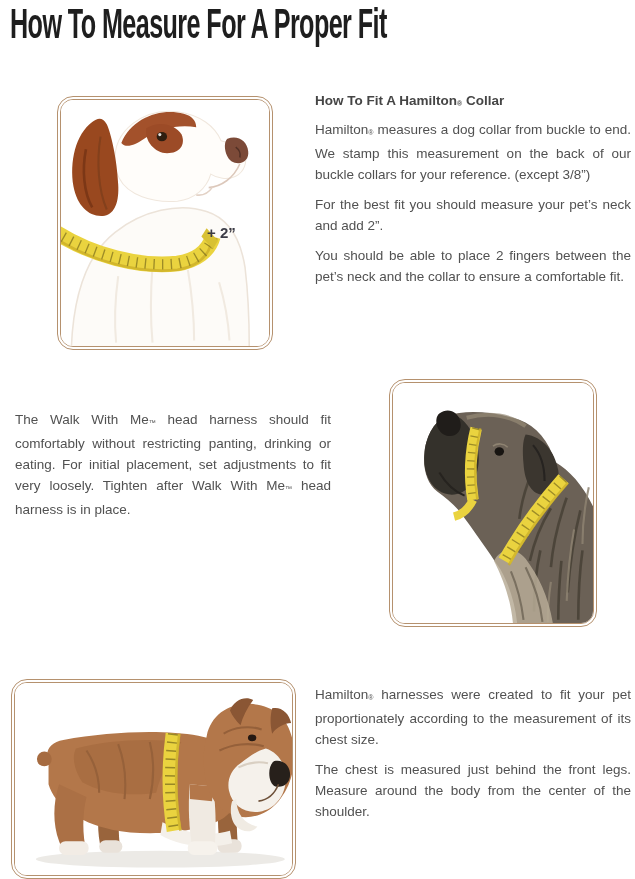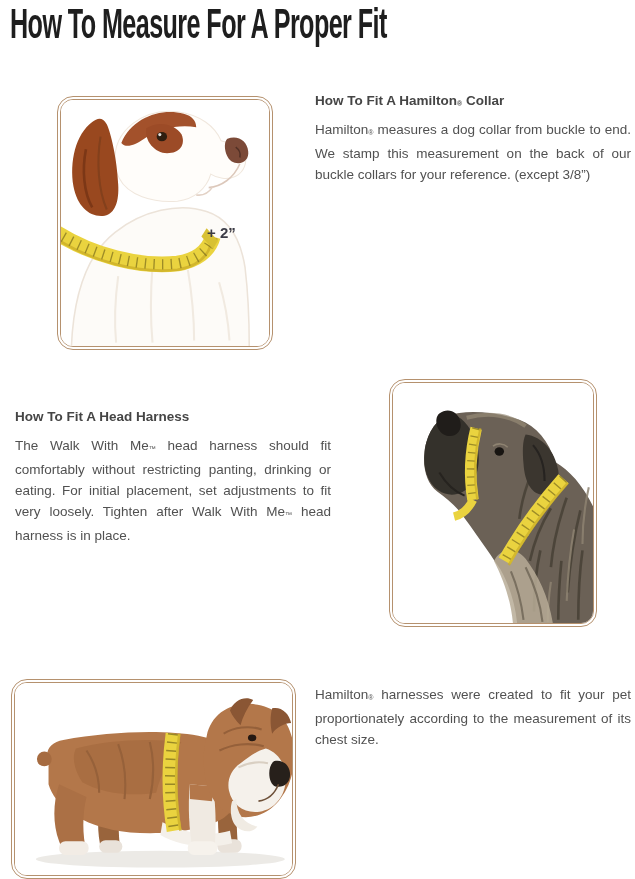--- a/index.html
+++ b/index.html
@@ -78,24 +78,25 @@
       <path d="M-5,128 C30,150 75,162 112,158 C130,155 142,146 146,132" stroke="#8a7a22" stroke-width="10" fill="none" stroke-dasharray="1.3,7" opacity="0.8"></path>
       <path d="M140,124 L151,136 L146,144 L135,132 Z" fill="#d8c133"></path>
     </g>
   </svg>
   <div class="annotation">+ 2”</div>
 </figure>
 
 <section class="textcol" id="text1">
   <h3>How To Fit A Hamilton<span class="sym">®</span> Collar</h3>
   <p>Hamilton<span class="sym">®</span> measures a dog collar from buckle to end.  We stamp this measurement on the back of our buckle collars for your reference. (except 3/8”)</p>
+  <p>For the best fit you should measure your pet’s neck and add 2”.</p>
+  <p>You should be able to place 2 fingers between the pet’s neck and the collar to ensure a comfortable fit.</p>
 </section>
 
 <section class="textcol" id="text2">
-  <h3>How To Fit A Head Harness</h3>
   <p>The Walk With Me<span class="sym">™</span> head harness should fit comfortably without restricting panting, drinking or eating. For initial placement, set adjustments to fit very loosely. Tighten after Walk With Me<span class="sym">™</span> head harness is in place.</p>
 </section>
 
 <figure class="photo" id="photo2">
   <svg viewBox="0 0 190 230" preserveAspectRatio="xMidYMid slice">
     <rect width="190" height="230" fill="#ffffff"></rect>
 
     <path d="M52,32 C40,36 32,50 30,66 C28,82 32,96 42,104 C50,110 58,116 64,124 C76,140 90,160 102,178 C110,192 116,210 118,230 L190,230 L190,118 C180,98 168,84 154,76 C148,56 136,42 120,36 C98,28 68,26 52,32 Z" fill="#6b6156"></path>
 
     <g stroke="#4a4338" stroke-width="2.5" fill="none" opacity="0.9">
@@ -191,13 +192,14 @@
     <path d="M214,80 C222,76 232,74 242,76" stroke="#d9cfc2" stroke-width="2" fill="none"></path>
 
     <path d="M248,74 C256,72 263,78 263,87 C263,95 256,100 249,98 C242,96 241,78 248,74 Z" fill="#27201b"></path>
     <path d="M252,96 C248,106 241,111 233,112" stroke="#6d5038" stroke-width="1.5" fill="none"></path>
     <ellipse cx="227" cy="52" rx="4" ry="3.2" fill="#241812"></ellipse>
   </svg>
 </figure>
 
 <section class="textcol" id="text3">
   <p>Hamilton<span class="sym">®</span> harnesses were created to fit your pet proportionately according to the measurement of its chest size.</p>
+  <p>The chest is measured just behind the front legs. Measure around the body from the center of the shoulder.</p>
 </section>
 
 </body></html>

